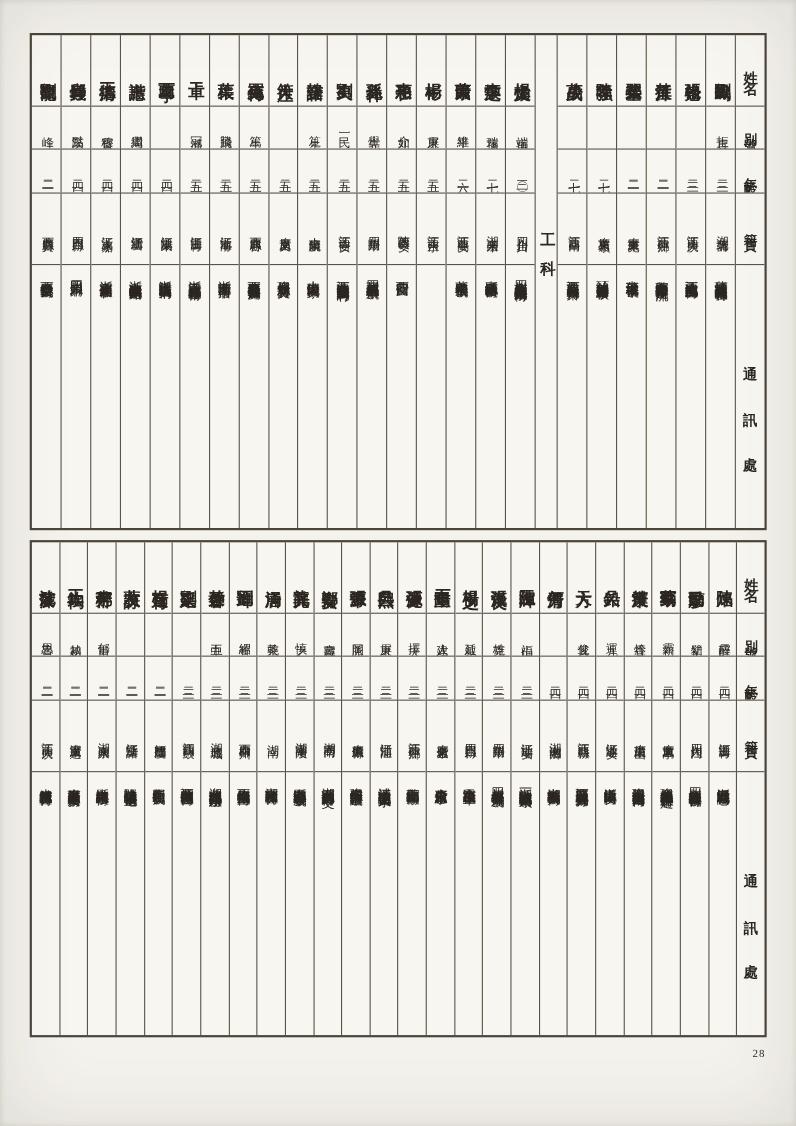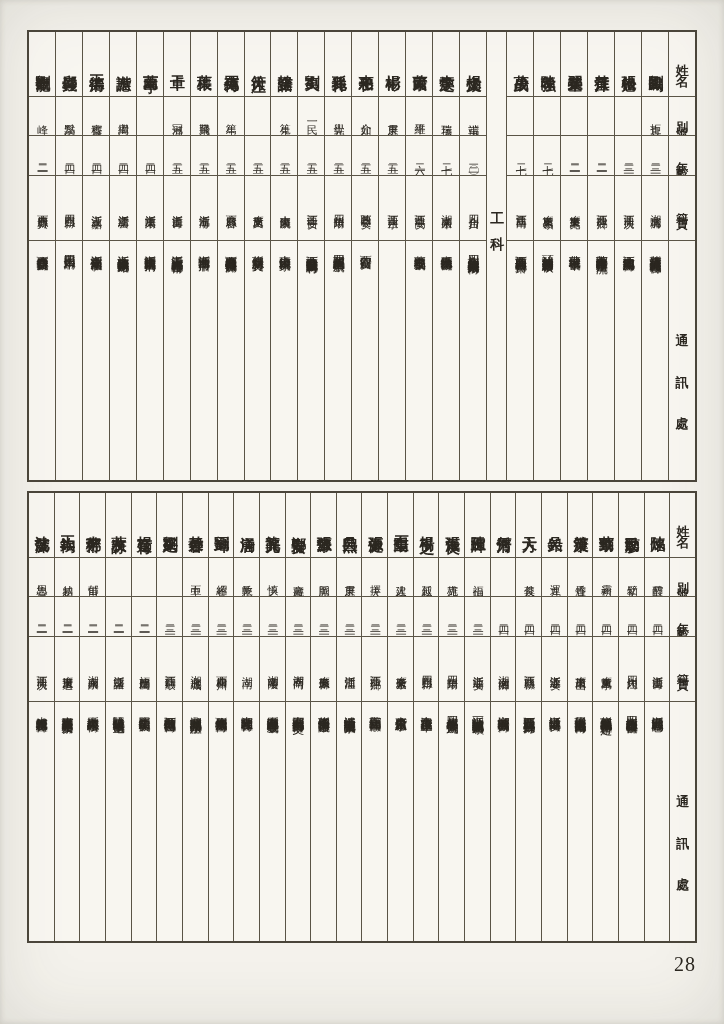--- a/index.html
+++ b/index.html
@@ -38,21 +38,21 @@
   .r-address span { line-height:13px; letter-spacing:0.5px; }
 
   .col.header .cell span { font-weight:bold; }
   .col.header .r-name  span { font-size:13px; letter-spacing:10px; }
   .col.header .r-alias span, .col.header .r-age span, .col.header .r-native span { font-size:12px; letter-spacing:5px; }
   .col.header .r-address { align-items:flex-start; }
   .col.header .r-address span { font-size:13px; letter-spacing:42px; margin-top:76px; }
 
   .page-number {
     position:absolute; right:28px; top:953px;
-    font-size:20px; letter-spacing:1px; color:#2b2720;
+    font-size:10px; letter-spacing:1px; color:#2b2720;
   }
 </style>
 </head>
 <body>
 
 <div class="scan">
   <div class="table" id="table-top">
       <div class="col header">
         <div class="cell r-name">
           <span>姓名</span>

